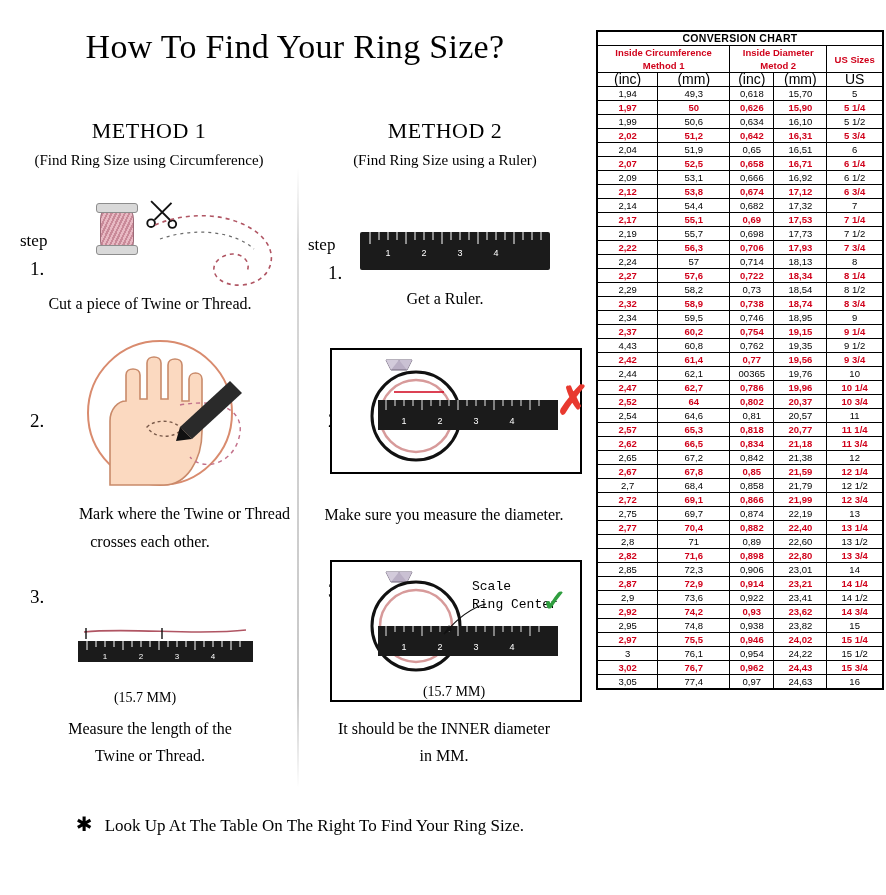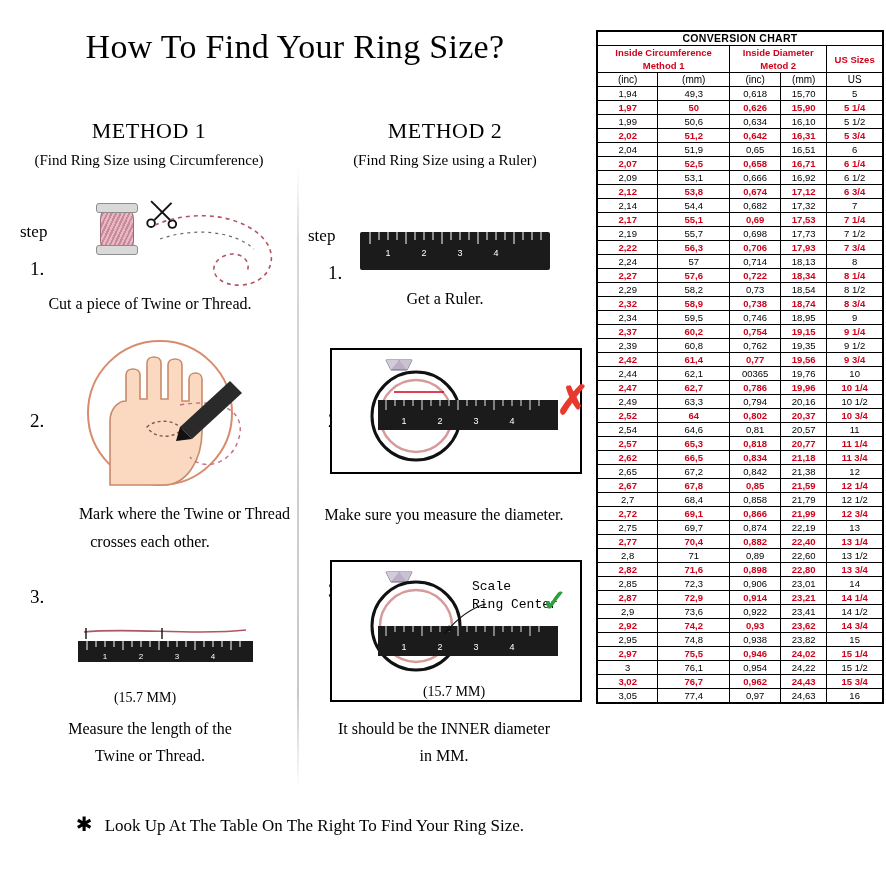--- a/index.html
+++ b/index.html
@@ -60,20 +60,21 @@
     top: 168px;
     width: 2px;
     height: 620px;
     background: linear-gradient(to bottom, #ffffff, #d8d8d8 12%, #c8c8c8 85%, #ffffff);
   }
 
   .step-word {
     position: absolute;
     font-size: 17px;
     font-family: "Liberation Serif", serif;
+    margin-top: 9px;
   }
   .step-num {
     position: absolute;
     font-size: 19px;
   }
   .cap {
     position: absolute;
     font-size: 16px;
     text-align: center;
     line-height: 1.35;
@@ -182,21 +183,21 @@
     line-height: 15px;
   }
   .hdr-red {
     color: #d0021b;
     font-weight: bold;
     font-size: 9.5px;
     height: 16px;
     line-height: 16px;
   }
   .unit-row td {
-    font-size: 10px;
+    font-size: 14px;
     height: 12px;
     line-height: 12px;
   }
   tr.red td { color: #d0021b; font-weight: bold; }
   tr.black td { color: #000; }
 
   .ussize { font-size: 9.5px; }
 </style>
 </head>
 <body>
@@ -594,21 +595,21 @@
             <td class="ussize">9</td>
           </tr>
           <tr class="red">
             <td>2,37</td>
             <td>60,2</td>
             <td>0,754</td>
             <td>19,15</td>
             <td class="ussize">9 1/4</td>
           </tr>
           <tr class="black">
-            <td>2,39</td>
+            <td>4,43</td>
             <td>60,8</td>
             <td>0,762</td>
             <td>19,35</td>
             <td class="ussize">9 1/2</td>
           </tr>
           <tr class="red">
             <td>2,42</td>
             <td>61,4</td>
             <td>0,77</td>
             <td>19,56</td>
@@ -621,27 +622,20 @@
             <td>19,76</td>
             <td class="ussize">10</td>
           </tr>
           <tr class="red">
             <td>2,47</td>
             <td>62,7</td>
             <td>0,786</td>
             <td>19,96</td>
             <td class="ussize">10 1/4</td>
           </tr>
-          <tr class="black">
-            <td>2,49</td>
-            <td>63,3</td>
-            <td>0,794</td>
-            <td>20,16</td>
-            <td class="ussize">10 1/2</td>
-          </tr>
           <tr class="red">
             <td>2,52</td>
             <td>64</td>
             <td>0,802</td>
             <td>20,37</td>
             <td class="ussize">10 3/4</td>
           </tr>
           <tr class="black">
             <td>2,54</td>
             <td>64,6</td>

